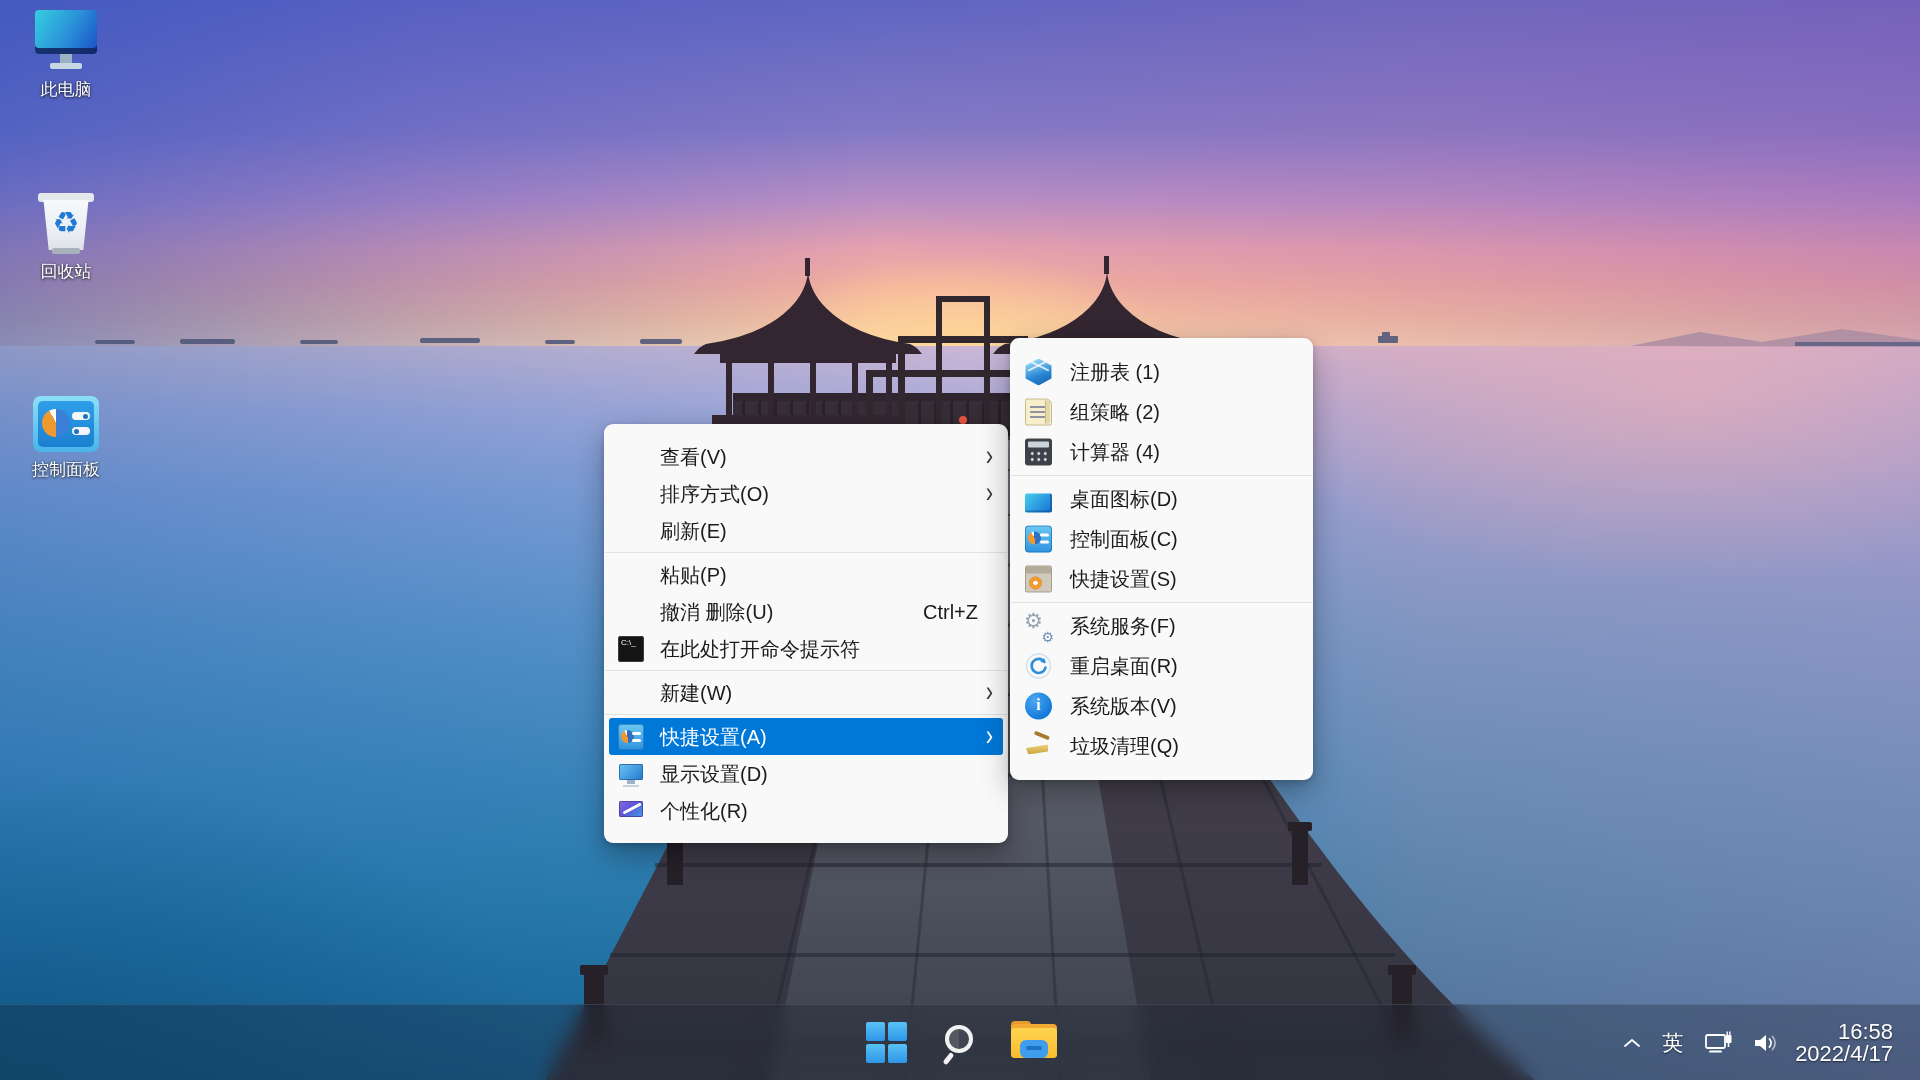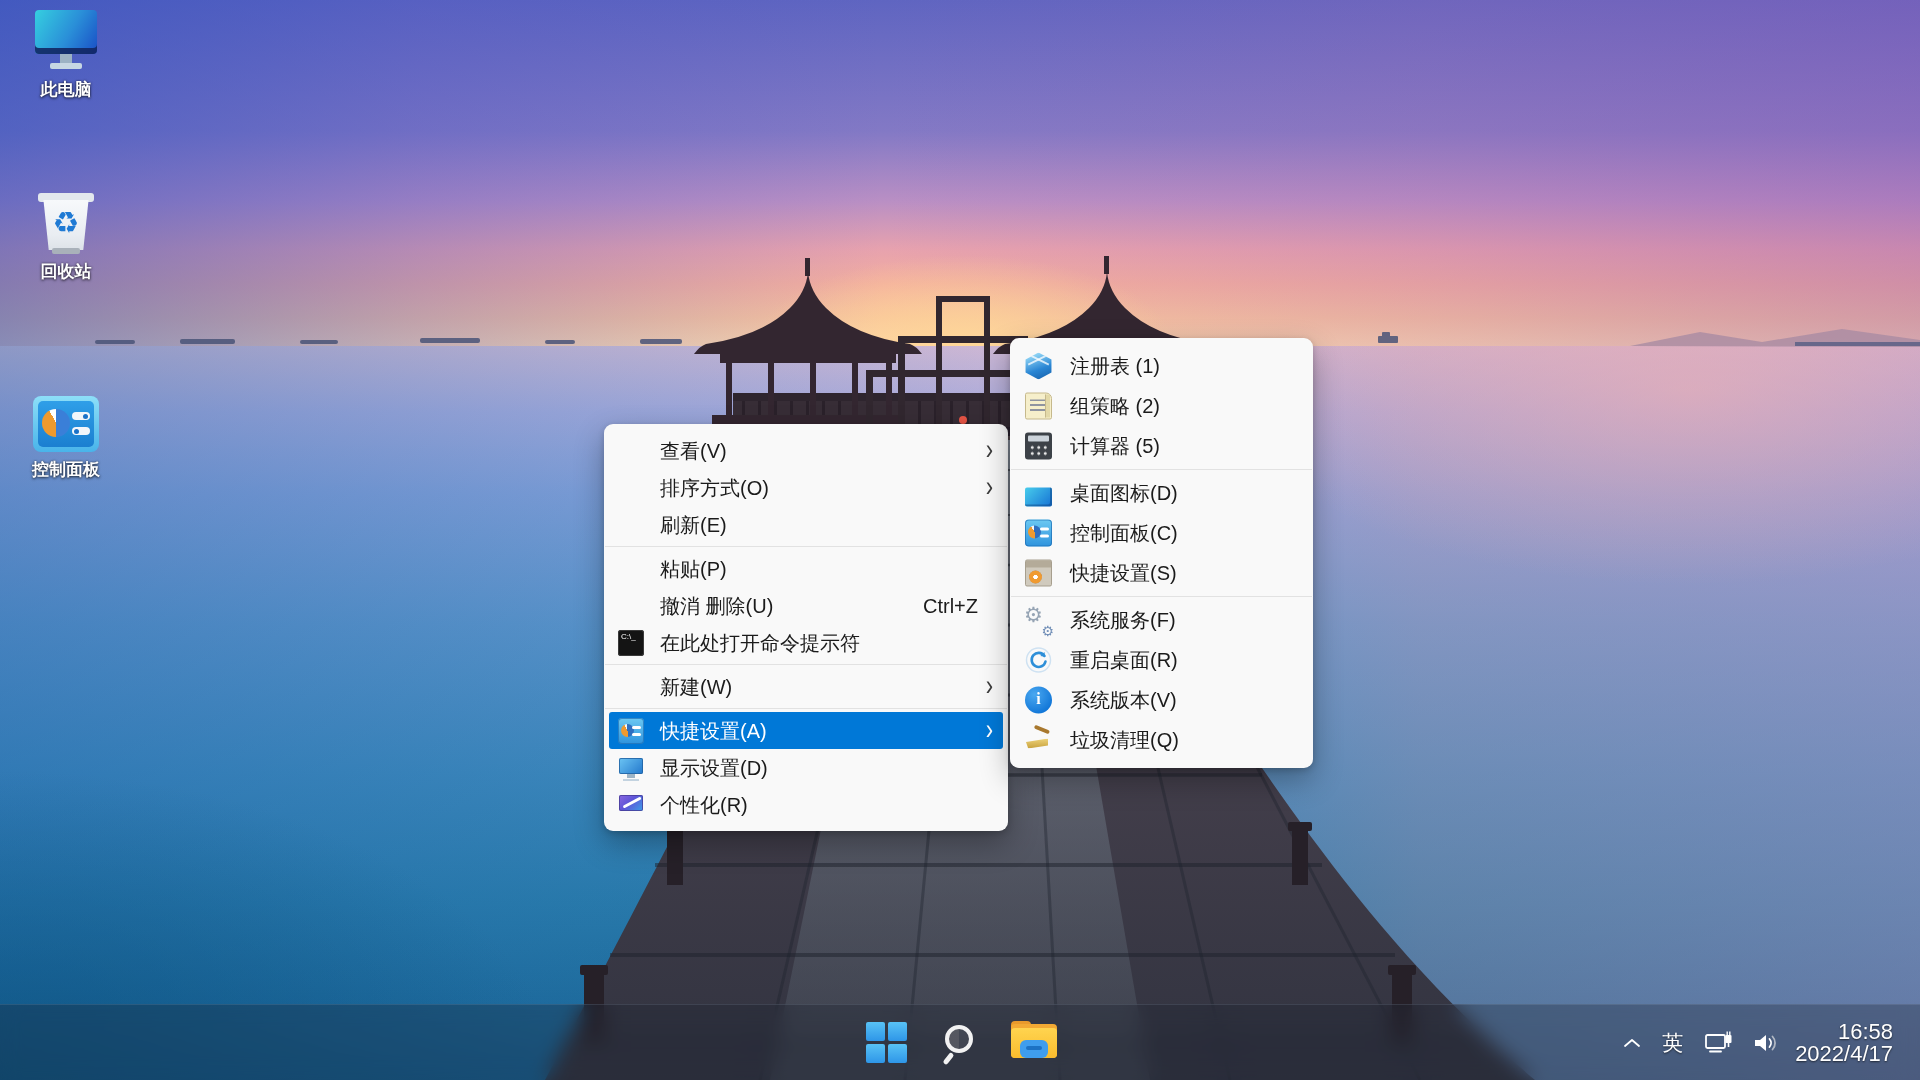--- a/index.html
+++ b/index.html
@@ -19,21 +19,21 @@
     position: absolute; left: 0; top: 346px; width: 1920px; height: 734px;
     background:
       radial-gradient(ellipse 700px 300px at 88% 6%, rgba(242,178,178,0.55), rgba(242,178,178,0) 65%),
       radial-gradient(ellipse 900px 500px at 0% 100%, rgba(8,78,118,0.6), rgba(8,78,118,0) 62%),
       linear-gradient(90deg, rgba(24,95,170,0.35) 0%, rgba(24,110,180,0.14) 30%, rgba(0,0,0,0) 52%, rgba(210,150,172,0.30) 74%, rgba(198,148,188,0.42) 100%),
       linear-gradient(180deg, #cdb7d4 0%, #a8aadb 9%, #86a0d8 20%, #5f95ca 38%, #3f88bb 58%, #2a7aa9 76%, #175f8e 100%);
   }
   .pier { position: absolute; inset: 0; width: 1920px; height: 1080px; }
 
   
-  .desk-icon { position: absolute; left: 18px; width: 96px; text-align: center; cursor: default; font-weight: bold; }
+  .desk-icon { position: absolute; left: 18px; width: 96px; text-align: center; cursor: default; }
   .di-label { margin-top: 6px; font-size: 17px; color: #fff; text-shadow: 0 1px 3px rgba(0,0,0,.7), 0 0 2px rgba(0,0,0,.5); }
   .di-art { position: relative; width: 68px; height: 64px; margin: 0 auto; }
 
   .art-pc .scr { position:absolute; left:3px; top:2px; width:62px; height:44px; border-radius:4px;
      background: linear-gradient(120deg, #35cfe0 0%, #2a8fd8 55%, #1b55c8 95%);
      box-shadow: inset 0 -6px 0 rgba(18,38,98,.9); }
   .art-pc .stand { position:absolute; left:28px; top:46px; width:12px; height:9px; background:#9cb2c4; }
   .art-pc .base  { position:absolute; left:18px; top:55px; width:32px; height:6px; border-radius:2px; background:#c7d7e3; }
 
   .art-recycle .rim  { position:absolute; left:6px; top:3px; width:56px; height:9px; border-radius:3px; background:#e3e8ed; }
@@ -46,21 +46,21 @@
   .art-cp { width:66px; height:56px; border-radius:8px; padding:5px; background:linear-gradient(180deg,#8ddff8,#49b4ea); }
   .art-cp .inner { position:absolute; inset:5px; border-radius:5px; background:linear-gradient(180deg,#2f9fe8,#1b7fd0); }
   .art-cp .pie { position:absolute; left:9px; top:13px; width:28px; height:28px; border-radius:50%;
      background: conic-gradient(from 0deg, #3a7fd8 0 180deg, #ef9a2e 180deg 332deg, #ffffff 332deg 360deg); }
   .art-cp .tg1, .art-cp .tg2 { position:absolute; right:9px; width:18px; height:8px; border-radius:4px; background:#f2f6fa; }
   .art-cp .tg1 { top:16px; } .art-cp .tg2 { top:31px; }
   .art-cp .tg1::after, .art-cp .tg2::after { content:""; position:absolute; top:1.5px; width:5px; height:5px; border-radius:50%; background:#1b72c8; }
   .art-cp .tg1::after { right:2px; } .art-cp .tg2::after { left:2px; }
 
   
-  .menu { position:absolute; background:#f9f9f9; border-radius:9px; padding:8px 0;
+  .menu { position:absolute; background:#f9f9f9; border-radius:9px; padding:14px 0;
      box-shadow: 0 12px 30px rgba(0,0,0,.30), 0 2px 6px rgba(0,0,0,.18); z-index:20; }
   .main-menu { left:604px; top:424px; width:404px; }
   .sub-menu  { left:1010px; top:338px; width:303px; }
   .mrow { position:relative; height:37px; margin:0 5px; border-radius:3px; color:#1b1b1b; font-size:20px; }
   .sub-menu .mrow { height:40px; }
   .mrow.hl { background:#0078d7; color:#fff; }
   .msep { height:1px; margin:3px 1px; background:#e2e2e2; }
   .mi-label { position:absolute; left:51px; top:50%; transform:translateY(-50%); white-space:nowrap; }
   .sub-menu .mi-label { left:55px; }
   .mi-shortcut { position:absolute; right:25px; top:50%; transform:translateY(-50%); }
@@ -337,21 +337,21 @@
   <div class="mrow">
     <span class="mi-icon ic-registry"></span>
     <span class="mi-label">注册表  (1)</span>
   </div>
   <div class="mrow">
     <span class="mi-icon ic-policy"></span>
     <span class="mi-label">组策略  (2)</span>
   </div>
   <div class="mrow">
     <span class="mi-icon ic-calc"></span>
-    <span class="mi-label">计算器  (5)</span>
+    <span class="mi-label">计算器  (4)</span>
   </div>
   <div class="msep"></div>
   <div class="mrow">
     <span class="mi-icon ic-desktop"></span>
     <span class="mi-label">桌面图标(D)</span>
   </div>
   <div class="mrow">
     <span class="mi-icon ic-panel"></span>
     <span class="mi-label">控制面板(C)</span>
   </div>

